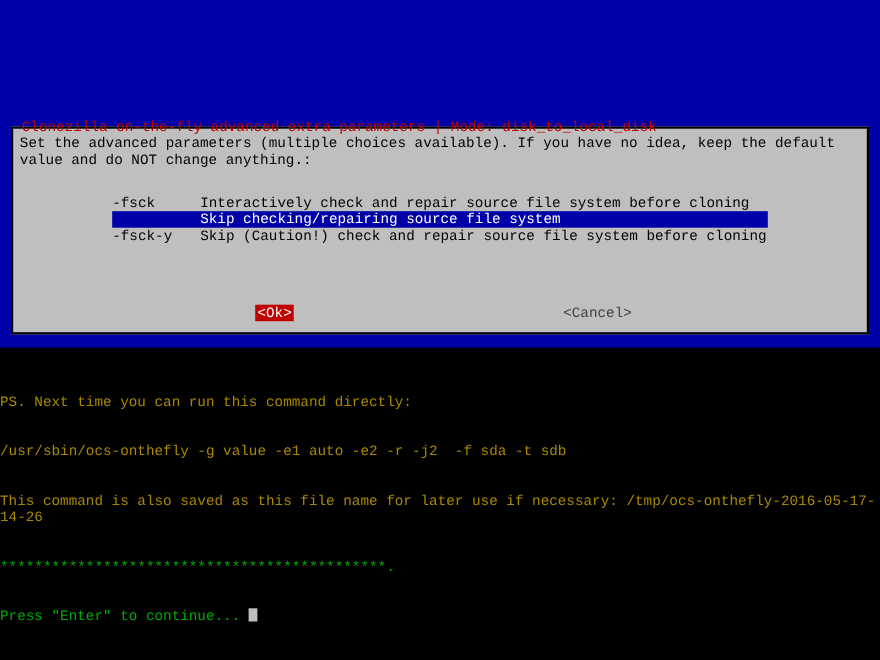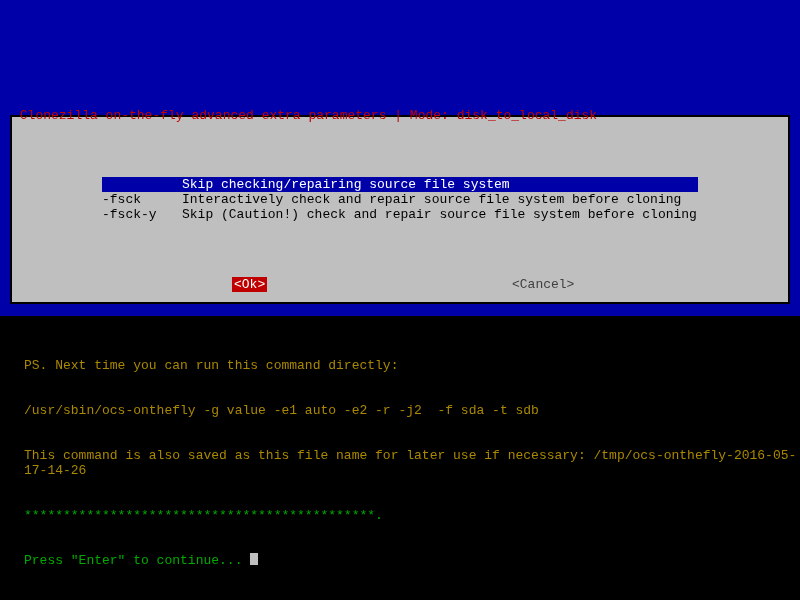--- a/index.html
+++ b/index.html
@@ -103,48 +103,48 @@
     position: absolute;
     left: 0;
     bottom: 2px;
     width: 800px;
     color: #0a0;
     white-space: pre-wrap;
     word-break: break-all;
   }
   .term-line {
     min-height: 15px;
-    padding-left: 24px;
   }
   .yellow { color: #aa8800; }
   .cursor {
     display: inline-block;
     width: 8px;
     height: 12px;
     background: #bfbfbf;
     vertical-align: -1px;
   }
 </style>
 </head>
 <body>
 
 <div class="screen">
   <div class="bluebg"></div>
 
   <div class="dialog">
     <div class="dialog-title"> Clonezilla on-the-fly advanced extra parameters | Mode: disk_to_local_disk </div>
+    <div class="dialog-body">Set the advanced parameters (multiple choices available). If you have no idea, keep the default value and do NOT change anything.:</div>
 
     <div class="options">
+      <div class="opt-row">
+        <span class="opt-flag">-fsck</span>
+        <span class="opt-desc">Interactively check and repair source file system before cloning</span>
+      </div>
       <div class="opt-row selected">
         <span class="opt-flag"></span>
         <span class="opt-desc">Skip checking/repairing source file system</span>
-      </div>
-      <div class="opt-row">
-        <span class="opt-flag">-fsck</span>
-        <span class="opt-desc">Interactively check and repair source file system before cloning</span>
       </div>
       <div class="opt-row">
         <span class="opt-flag">-fsck-y</span>
         <span class="opt-desc">Skip (Caution!) check and repair source file system before cloning</span>
       </div>
     </div>
 
     <div class="buttons">
       <span class="ok-btn">&lt;Ok&gt;</span>
       <span class="cancel-btn">&lt;Cancel&gt;</span>

